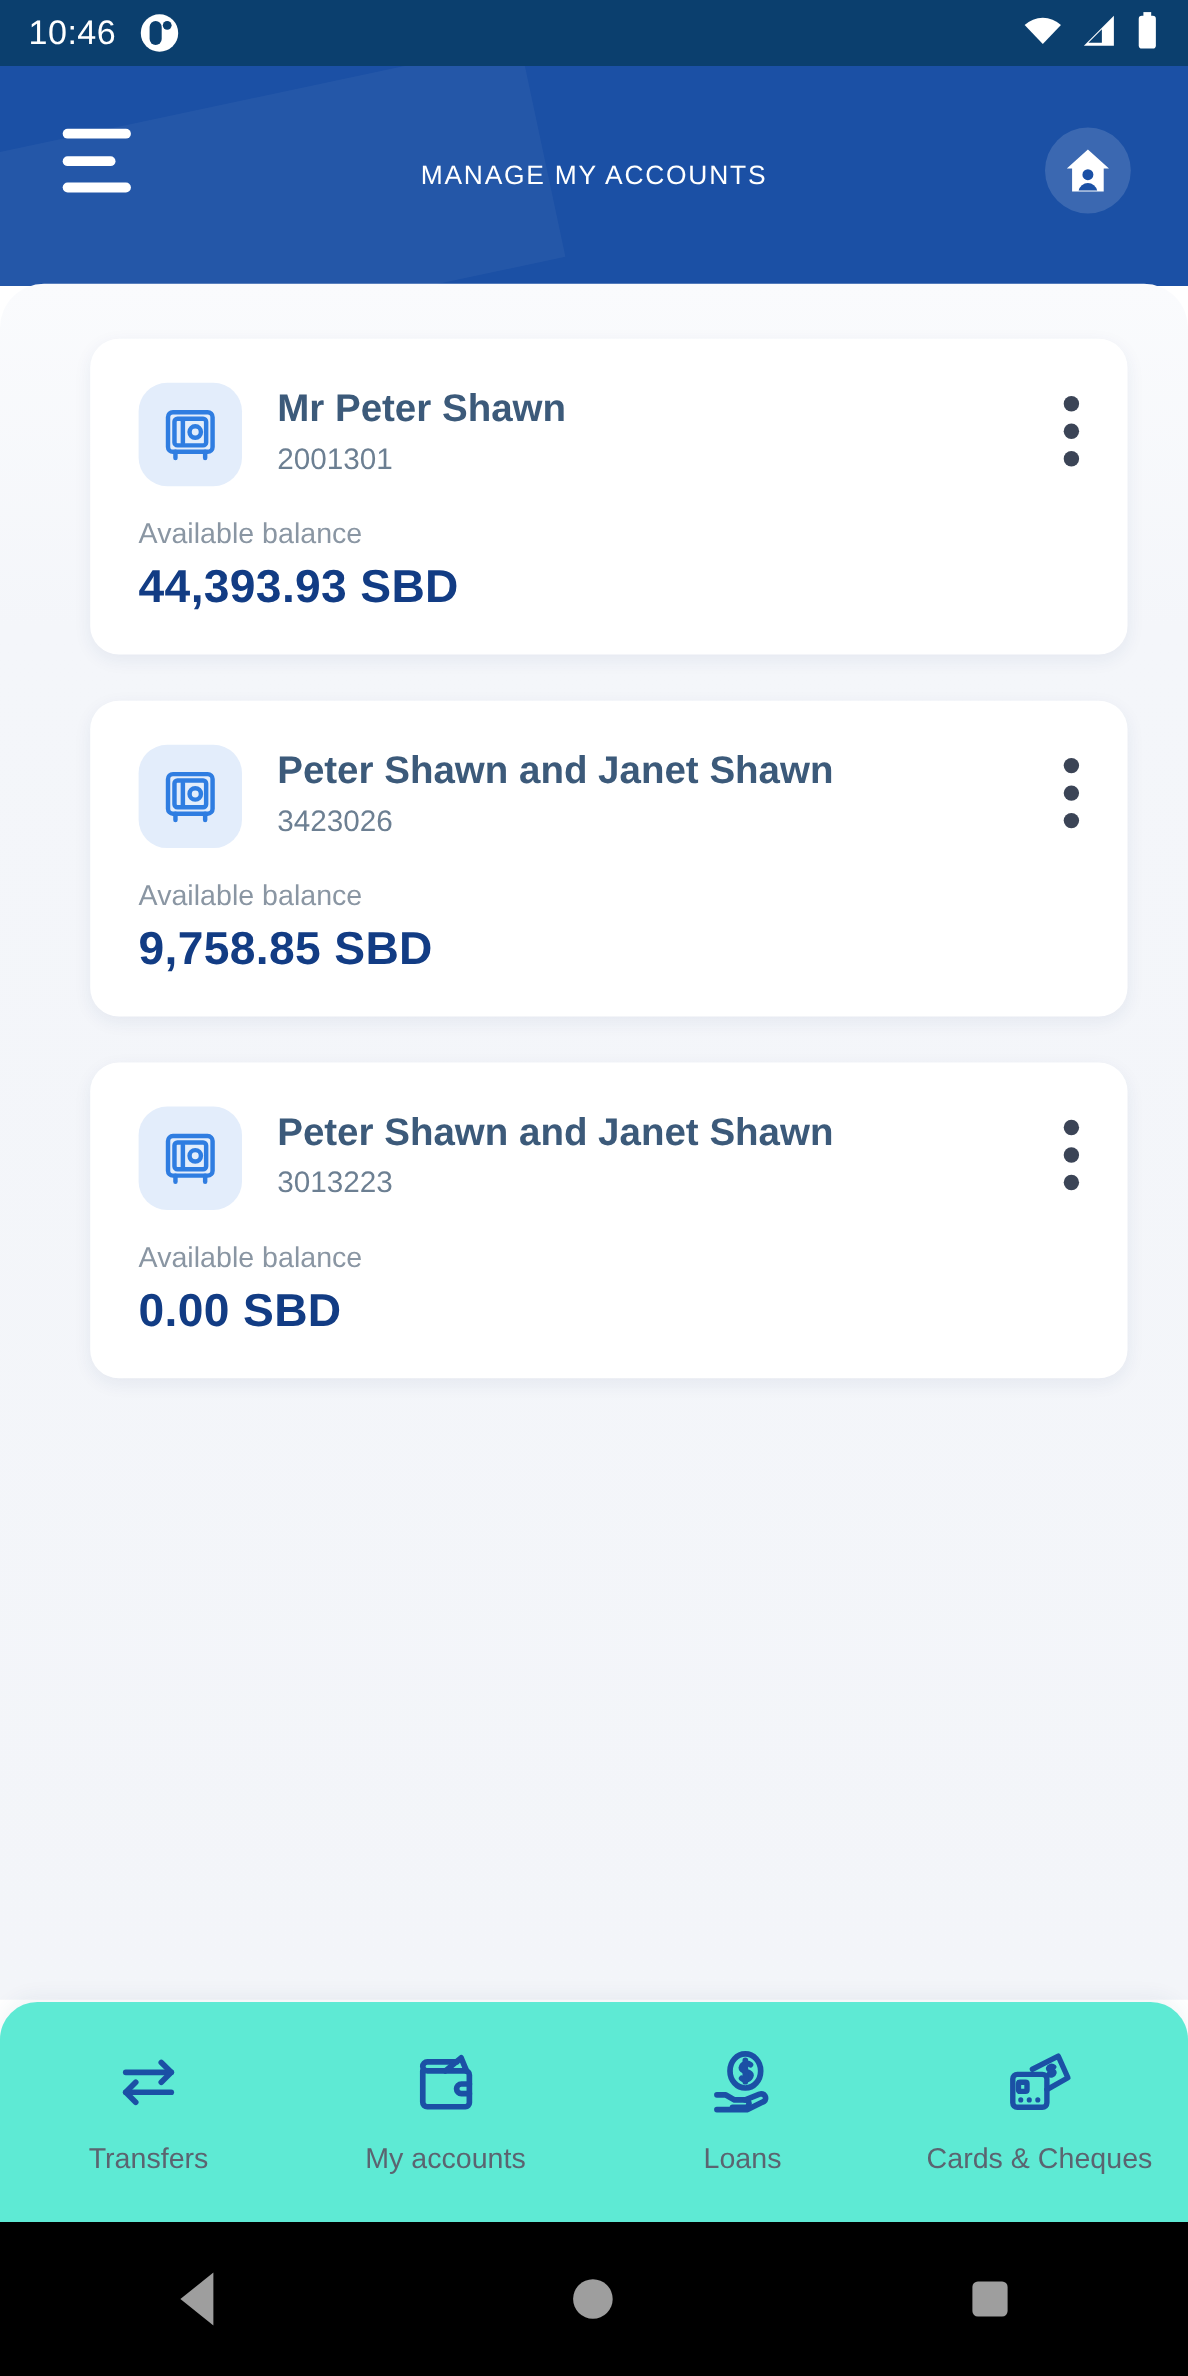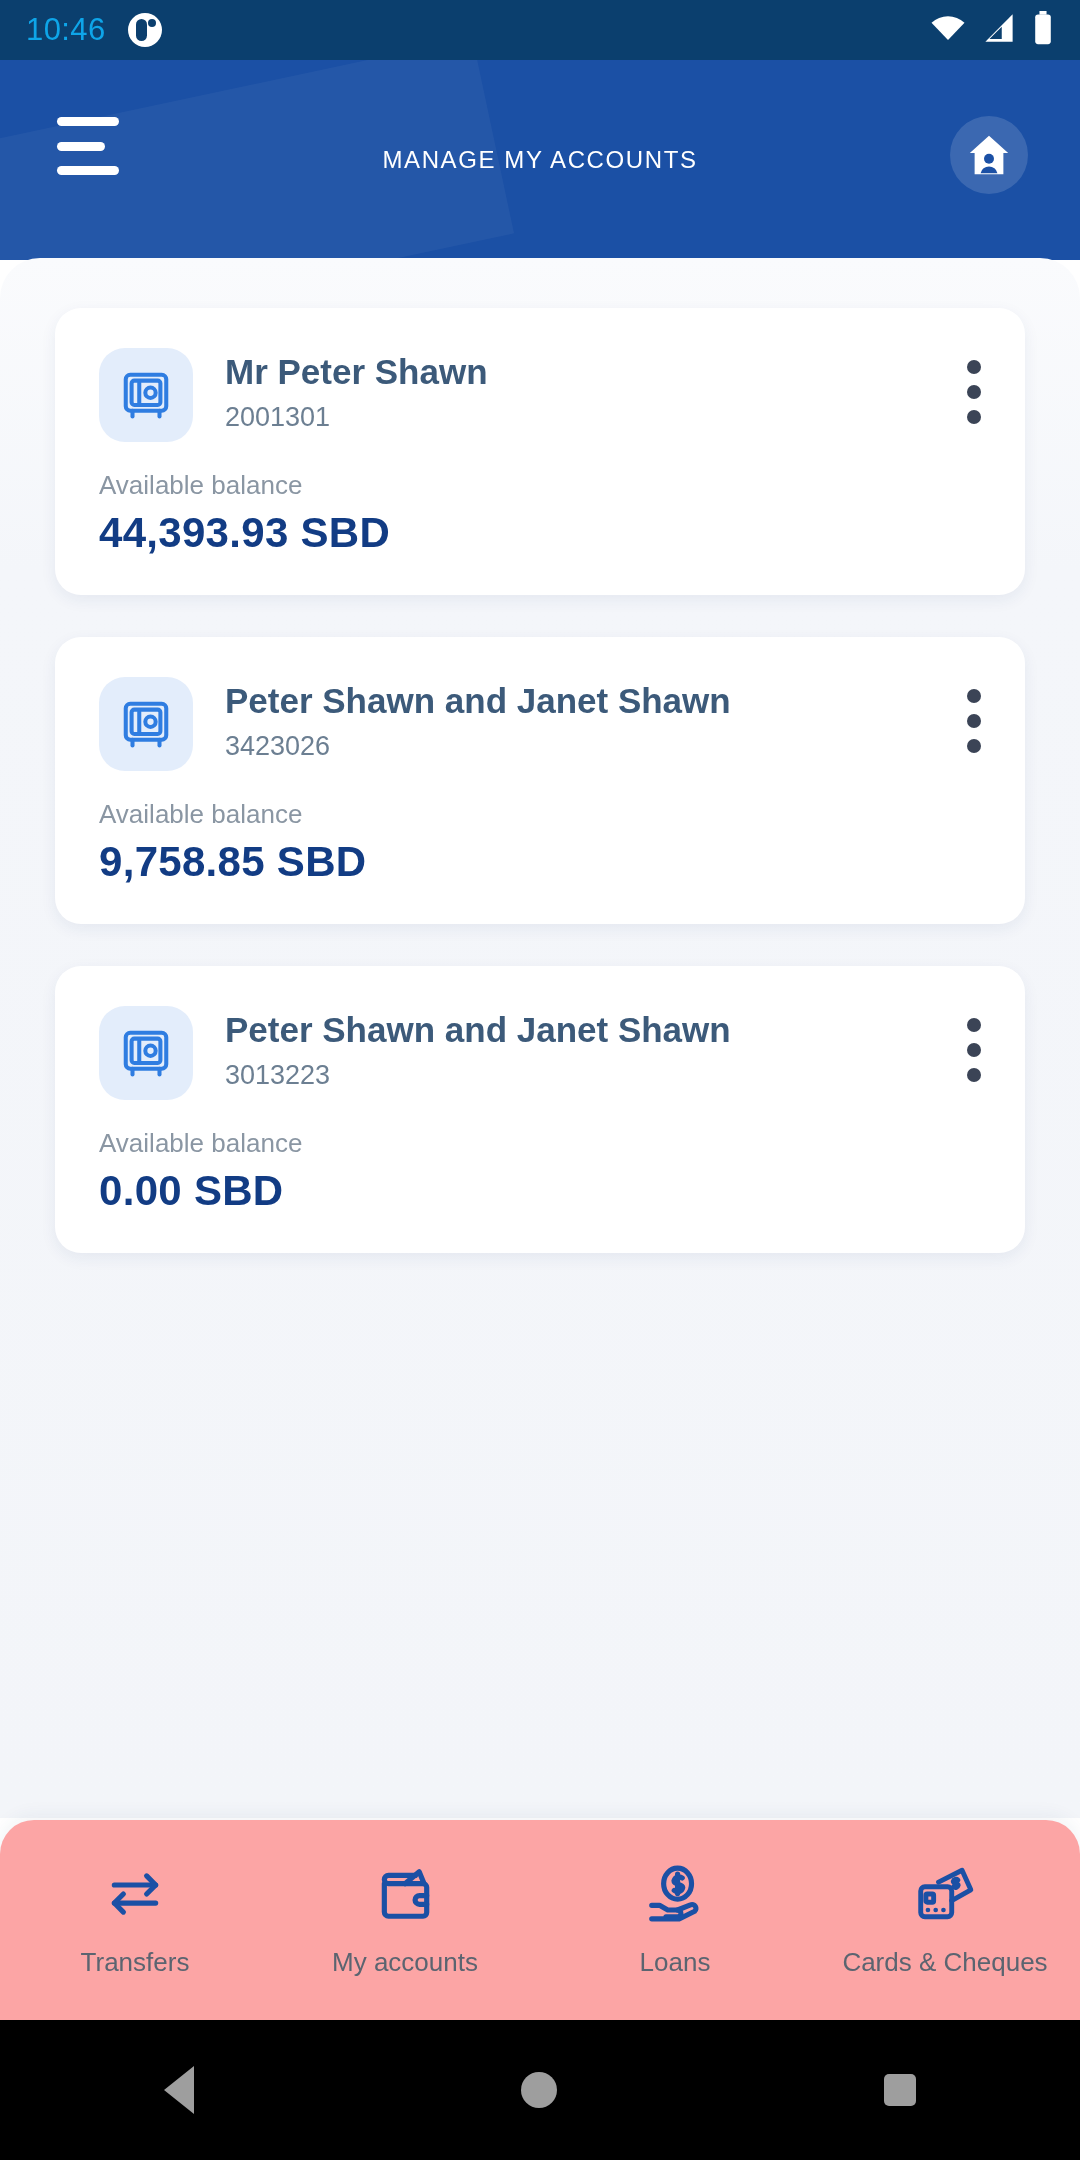--- a/index.html
+++ b/index.html
@@ -10,21 +10,21 @@
     overflow:hidden;
   }
   .phone { position:relative; width:1080px; height:2160px; background:#ffffff; }
 
   
   .statusbar{
     position:absolute; top:0; left:0; width:1080px; height:60px;
     background:#0b3f6e;
     display:flex; align-items:center; padding:0 26px;
   }
-  .sb-time{ color:#0ea5e9; font-size:31px; letter-spacing:.4px; }
+  .sb-time{ color:#ffffff; font-size:31px; letter-spacing:.4px; }
   .sb-appicon{ margin-left:22px; width:34px; height:34px; position:relative; }
   .sb-appicon .circ{
     position:absolute; inset:0; border-radius:50%; background:#ffffff;
   }
   .sb-appicon .inner{
     position:absolute; left:8px; top:6px; width:11px; height:22px;
     border-radius:6px; background:#0b3f6e;
   }
   .sb-appicon .dot{
     position:absolute; right:6px; top:6px; width:8px; height:8px;
@@ -64,21 +64,21 @@
     display:flex; align-items:center; justify-content:center; z-index:3;
   }
 
   
   .sheet{
     position:absolute; top:258px; left:0; width:1080px; height:1560px;
     background:linear-gradient(180deg,#fafbfd 0%, #f4f6fa 20%, #f3f5f9 100%);
     border-radius:40px 40px 0 0;
   }
 
-  .cards{ position:absolute; top:50px; left:0; width:1080px; }
+  .cards{ position:absolute; top:50px; left:0; width:1080px;padding-left:27px; }
 
   .acct-card{
     position:relative;
     margin:0 55px 42px 55px;
     background:#ffffff;
     border-radius:26px;
     box-shadow:0 5px 16px rgba(35,60,110,.07);
     padding:40px 44px 38px 44px;
   }
   .acct-top{ display:flex; align-items:flex-start; }
@@ -100,21 +100,21 @@
   }
   .kebab span{ width:14px; height:14px; border-radius:50%; background:#3b4456; display:block; }
 
   .acct-bal{ margin-top:28px; }
   .bal-label{ font-size:26px; color:#8a96a3; }
   .bal-value{ font-size:42px; font-weight:700; color:#123c84; margin-top:8px; letter-spacing:.3px; }
 
   
   .bottomnav{
     position:absolute; left:0; bottom:140px; width:1080px; height:200px;
-    background:#fca5a5; border-radius:34px 34px 0 0;
+    background:#5eead4; border-radius:34px 34px 0 0;
     box-shadow:0 -5px 18px rgba(40,60,100,.06);
     display:flex; align-items:center;
   }
   .nav-item{
     flex:1; display:flex; flex-direction:column; align-items:center;
     justify-content:center; gap:18px;
   }
   .nav-label{ font-size:26px; color:#5b6470; }
 
   

